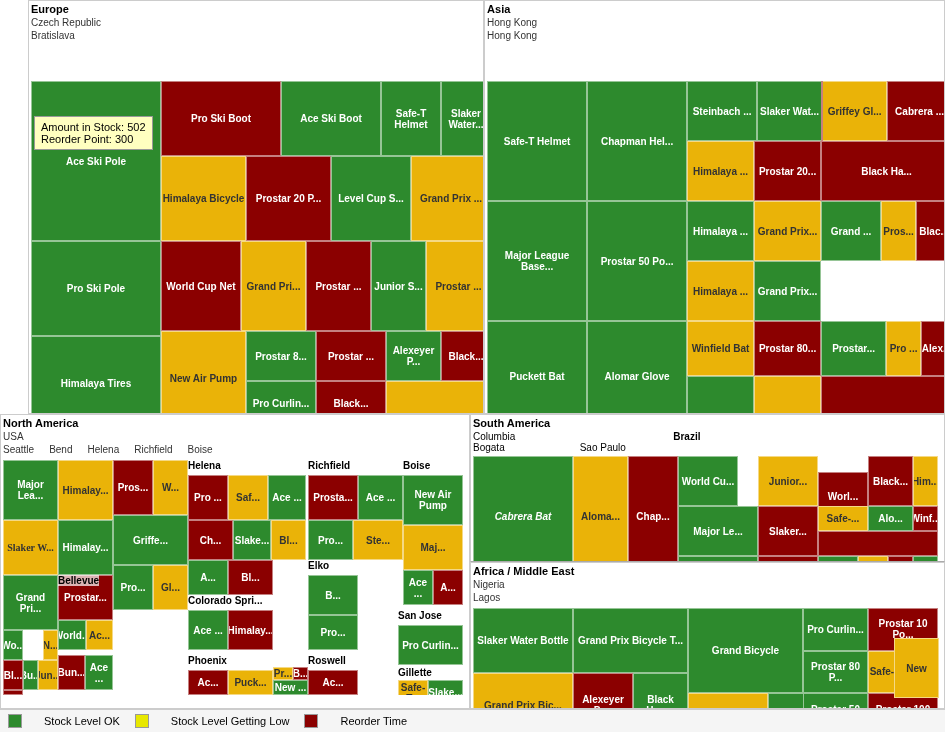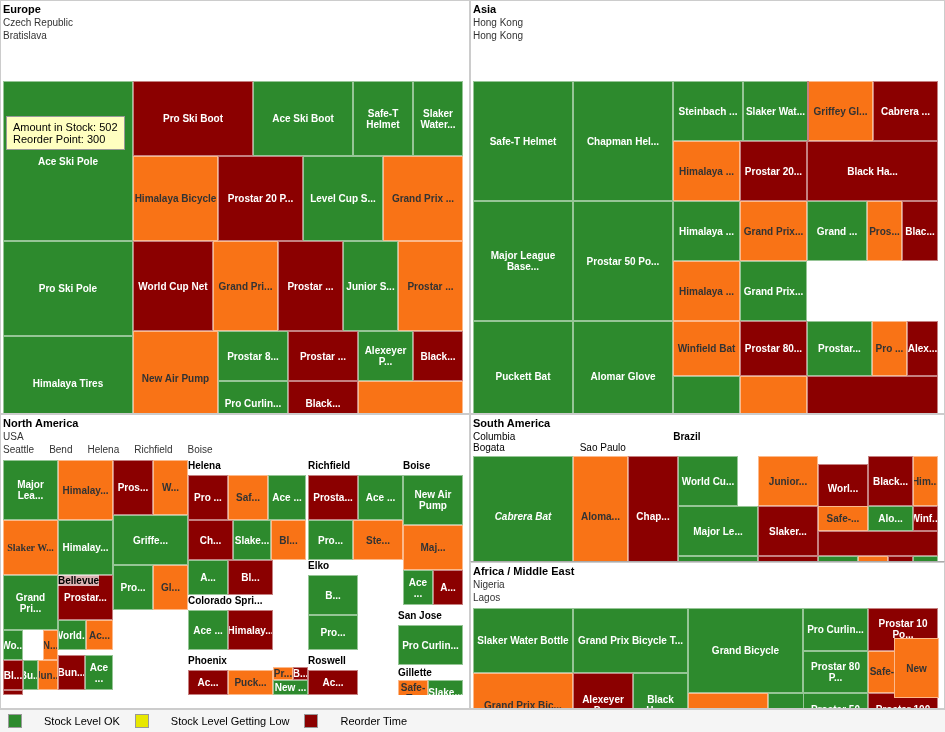--- a/index.html
+++ b/index.html
@@ -7,34 +7,34 @@
     
     .main-container { display: flex; flex-direction: column; width: 945px; height: 732px; }
     
     .region { border: 1px solid #ccc; padding: 2px; position: relative; overflow: hidden; }
     .region-title { font-weight: bold; font-size: 11px; line-height: 1.2; margin-bottom: 1px; }
     .region-subtitle { font-size: 10px; color: #333; margin-bottom: 2px; }
     
     .treemap { position: relative; overflow: hidden; }
     .tm-cell { position: absolute; border: 1px solid rgba(255,255,255,0.5); overflow: hidden; display: flex; align-items: center; justify-content: center; font-size: 10px; font-weight: bold; color: #fff; text-align: center; cursor: pointer; }
     .tm-cell.green { background-color: #2d8a2d; }
-    .tm-cell.yellow { background-color: #f97316; color: #333; }
+    .tm-cell.yellow { background-color: #eab308; color: #333; }
     .tm-cell.red { background-color: #8b0000; }
     
     .tooltip { position: absolute; background: #ffffc0; border: 1px solid #999; padding: 4px 6px; font-size: 11px; color: #000; z-index: 100; pointer-events: none; white-space: nowrap; }
     
     .legend { display: flex; align-items: center; gap: 15px; padding: 4px 8px; font-size: 11px; border-top: 1px solid #ccc; background: #f5f5f5; }
     .legend-item { display: flex; align-items: center; gap: 22px; }
     .legend-color { width: 14px; height: 14px; border: 1px solid #999; }
     
     .europe-region { width: 470px; }
     .asia-region { width: 475px; }
     .north-america-region { width: 470px; }
 
-    .top-row { display: flex; height: 460px; }
+    .top-row { display: flex; height: 460px; margin-left: 28px; }
     .bottom-row { display: flex; height: 295px; }
   </style>
 </head>
 <body>
 
 <div class="main-container">
 
   <div class="top-row">
 
     <div class="region europe-region">
@@ -274,21 +274,21 @@
           <div class="tm-cell green" style="left:0;top:0;width:100px;height:120px;font-style:italic;">Cabrera Bat</div>
 
           <div class="tm-cell yellow" style="left:100px;top:0;width:55px;height:120px;">Aloma...</div>
 
           <div class="tm-cell red" style="left:155px;top:0;width:50px;height:120px;">Chap...</div>
 
           <div class="tm-cell green" style="left:205px;top:0;width:60px;height:50px;">World Cu...</div>
 
           <div class="tm-cell yellow" style="left:285px;top:0;width:60px;height:50px;">Junior...</div>
 
-          <div class="tm-cell red" style="left:345px;top:8px;width:50px;height:49px;">Worl...</div>
+          <div class="tm-cell red" style="left:345px;top:16px;width:50px;height:49px;">Worl...</div>
 
           <div class="tm-cell red" style="left:395px;top:0;width:45px;height:50px;">Black...</div>
 
           <div class="tm-cell yellow" style="left:440px;top:0;width:25px;height:50px;">Him...</div>
 
           <div class="tm-cell green" style="left:205px;top:50px;width:80px;height:50px;">Major Le...</div>
 
           <div class="tm-cell red" style="left:285px;top:50px;width:60px;height:50px;">Slaker...</div>
 
           <div class="tm-cell yellow" style="left:345px;top:50px;width:50px;height:25px;">Safe-...</div>

